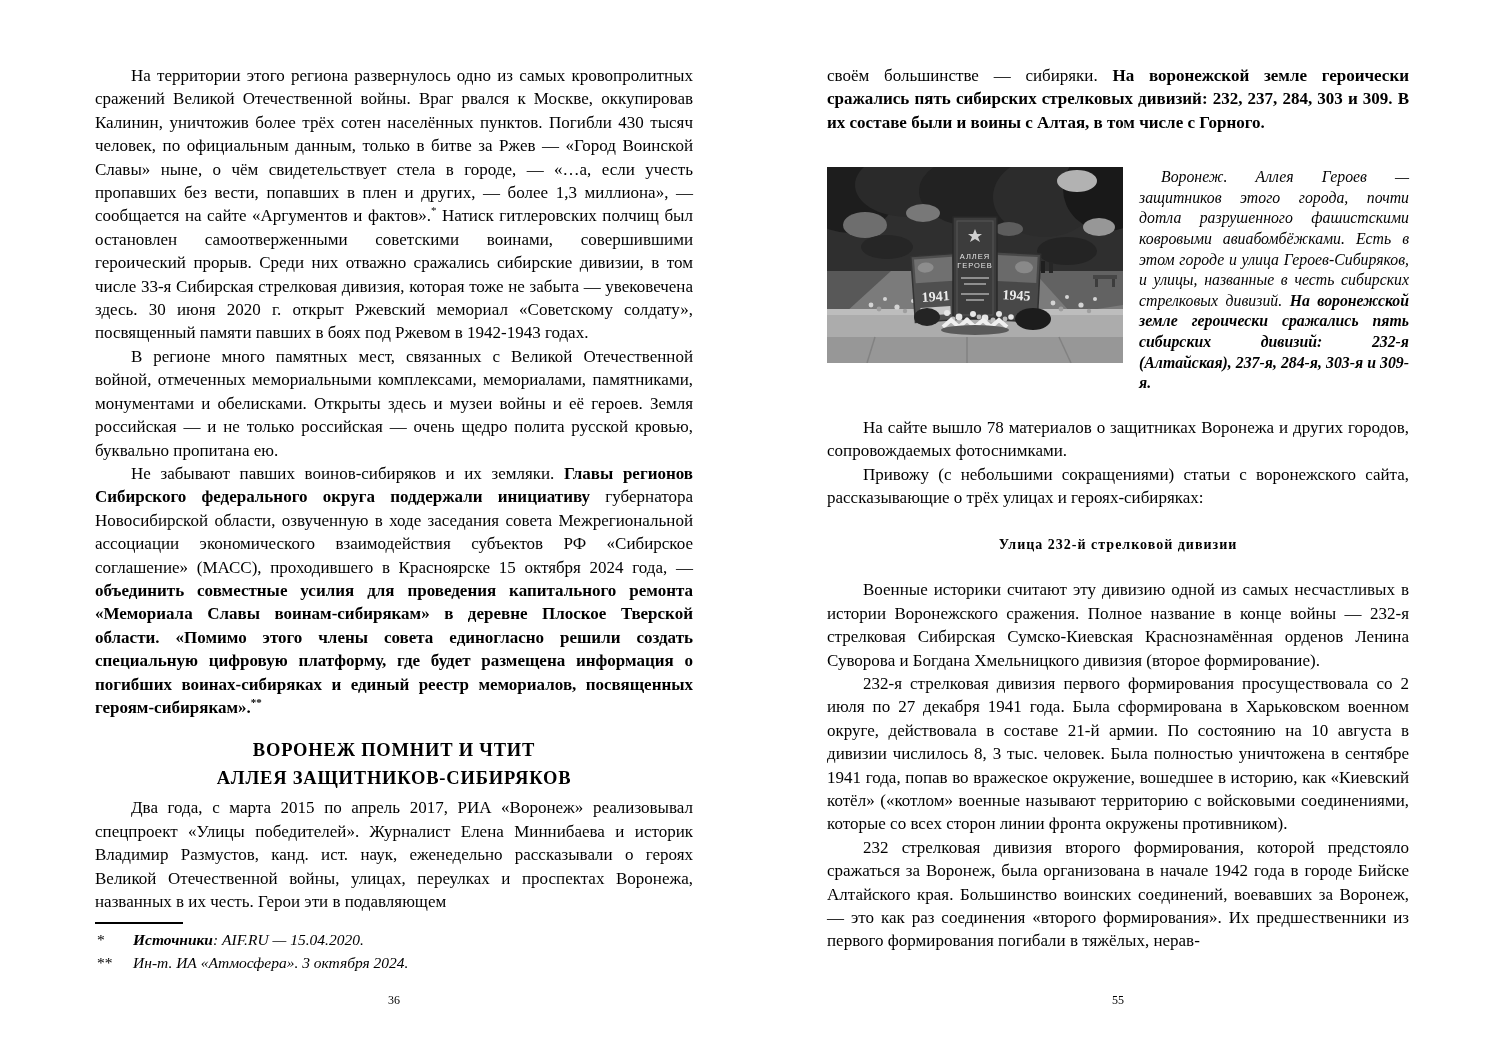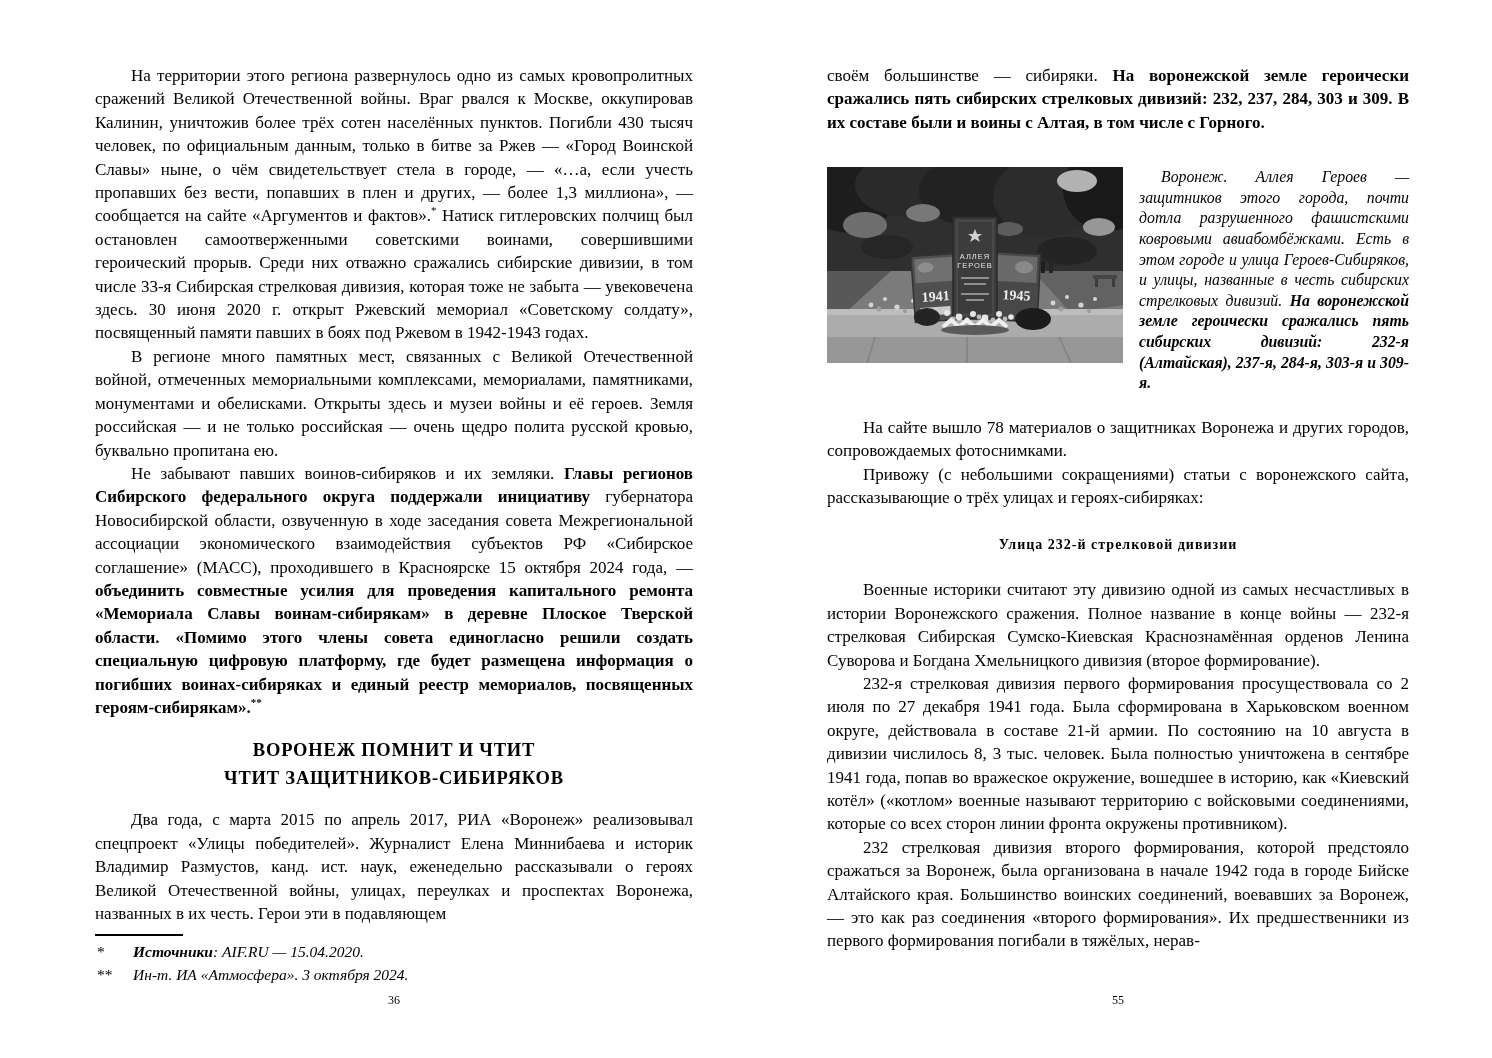--- a/index.html
+++ b/index.html
@@ -10,21 +10,21 @@
   .pagecol{position:absolute;top:64px;}
   #leftcol{left:95px;width:598px;}
   #rightcol{left:827px;width:582px;}
 
   .para{font-size:17px;line-height:23.4px;text-align:justify;text-indent:36px;}
   .para.noindent{text-indent:0;}
   span.b{font-weight:bold;text-align:center;}
   span.i{font-style:italic;}
   span.sup{vertical-align:super;font-size:11px;line-height:0;}
 
-  .h2{margin:18px 0 16px;text-align:center;font-weight:bold;font-size:18.5px;line-height:27.5px;letter-spacing:0.8px;}
+  .h2{margin:18px 0 4px;text-align:center;font-weight:bold;font-size:18.5px;line-height:27.5px;letter-spacing:0.8px;}
   .h3{margin:22px 0 20px;text-align:center;font-weight:bold;font-size:14px;line-height:27px;letter-spacing:1px;}
 
   .figure{display:flex;gap:16px;margin:33px 0 22px;align-items:flex-start;}
   .photo{width:296px;height:196px;flex:0 0 auto;background:#777;}
   .photo svg{display:block;}
   .caption{flex:1;font-size:15.8px;line-height:20.6px;text-align:justify;text-indent:22px;}
 
   .footnotes{margin-top:9px;}
   .fn-rule{width:88px;border-top:2px solid #000;margin-bottom:5px;}
   .fn{display:flex;font-size:15.5px;line-height:22.5px;}
@@ -38,21 +38,21 @@
 </head>
 <body>
 
 <div class="spread">
   <div class="pagecol" id="leftcol">
       <div class="para"><span>На территории этого региона развернулось одно из самых кровопролитных сражений Великой Отечественной войны. Враг рвался к Москве, оккупировав Калинин, уничтожив более трёх сотен населённых пунктов. Погибли 430 тысяч человек, по официальным данным, только в битве за Ржев — «Город Воинской Славы» ныне, о чём свидетельствует стела в городе, — «…а, если учесть пропавших без вести, попавших в плен и других, — более 1,3 миллиона», — сообщается на сайте «Аргументов и фактов».</span><span class="sup">*</span><span> Натиск гитлеровских полчищ был остановлен самоотверженными советскими воинами, совершившими героический прорыв. Среди них отважно сражались сибирские дивизии, в том числе 33-я Сибирская стрелковая дивизия, которая тоже не забыта — увековечена здесь. 30 июня 2020 г. открыт Ржевский мемориал «Советскому солдату», посвященный памяти павших в боях под Ржевом в 1942-1943 годах.</span></div>
       <div class="para"><span>В регионе много памятных мест, связанных с Великой Отечественной войной, отмеченных мемориальными комплексами, мемориалами, памятниками, монументами и обелисками. Открыты здесь и музеи войны и её героев. Земля российская — и не только российская — очень щедро полита русской кровью, буквально пропитана ею.</span></div>
       <div class="para"><span>Не забывают павших воинов-сибиряков и их земляки. </span><span class="b">Главы регионов Сибирского федерального округа поддержали инициативу </span><span>губернатора Новосибирской области, озвученную в ходе заседания совета Межрегиональной ассоциации экономического взаимодействия субъектов РФ «Сибирское соглашение» (МАСС), проходившего в Красноярске 15 октября 2024 года, — </span><span class="b">объединить совместные усилия для проведения капитального ремонта «Мемориала Славы воинам-сибирякам» в деревне Плоское Тверской области. «Помимо этого члены совета единогласно решили создать специальную цифровую платформу, где будет размещена информация о погибших воинах-сибиряках и единый реестр мемориалов, посвященных героям-сибирякам».</span><span class="b sup">**</span></div>
       <div class="h2">
         <div>ВОРОНЕЖ ПОМНИТ И ЧТИТ</div>
-        <div>ЧТИТ ЗАЩИТНИКОВ-СИБИРЯКОВ</div>
+        <div>АЛЛЕЯ ЗАЩИТНИКОВ-СИБИРЯКОВ</div>
       </div>
       <div class="para"><span>Два года, с марта 2015 по апрель 2017, РИА «Воронеж» реализовывал спецпроект «Улицы победителей». Журналист Елена Миннибаева и историк Владимир Размустов, канд. ист. наук, еженедельно рассказывали о героях Великой Отечественной войны, улицах, переулках и проспектах Воронежа, названных в их честь. Герои эти в подавляющем</span></div>
       <div class="footnotes">
         <div class="fn-rule"></div>
         <div class="fn">
           <span class="fn-marker">*</span>
           <span class="fn-text"><span class="b i">Источники</span><span class="i">: AIF.RU — 15.04.2020.</span></span>
         </div>
         <div class="fn">
           <span class="fn-marker">**</span>

